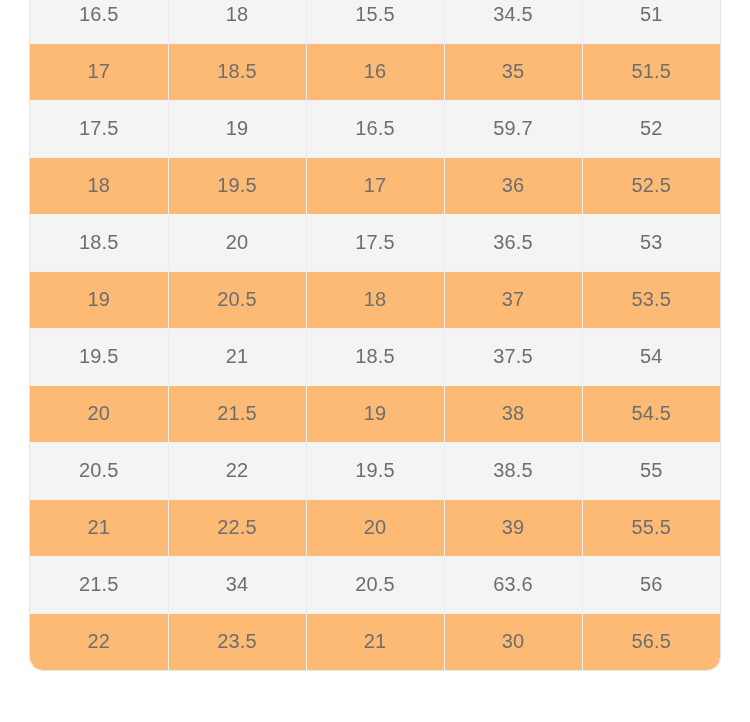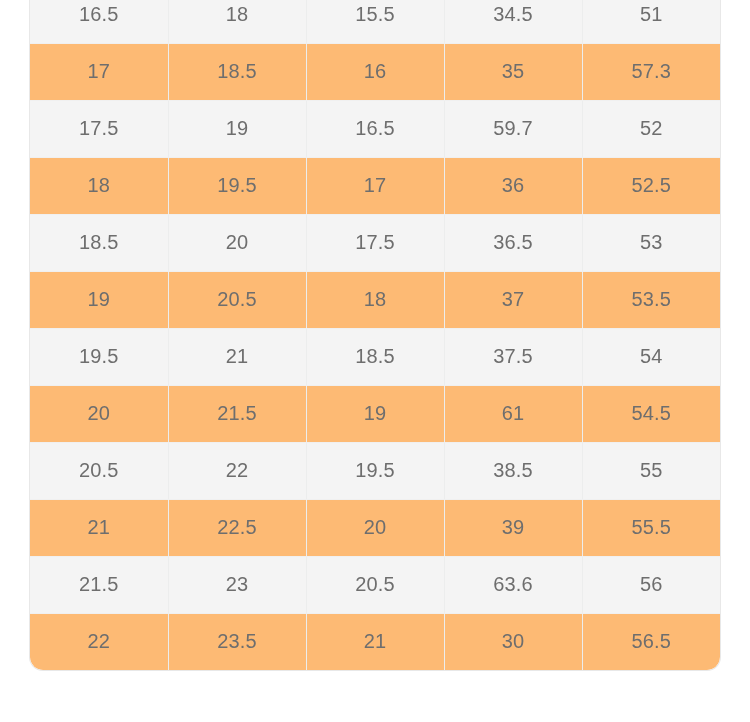--- a/index.html
+++ b/index.html
@@ -88,21 +88,21 @@
             <td>18</td>
             <td>15.5</td>
             <td>34.5</td>
             <td>51</td>
           </tr>
           <tr>
             <td>17</td>
             <td>18.5</td>
             <td>16</td>
             <td>35</td>
-            <td>57.3</td>
+            <td>51.5</td>
           </tr>
           <tr class="shaded">
             <td>17.5</td>
             <td>19</td>
             <td>16.5</td>
             <td>59.7</td>
             <td>52</td>
           </tr>
           <tr>
             <td>18</td>
@@ -129,40 +129,40 @@
             <td>19.5</td>
             <td>21</td>
             <td>18.5</td>
             <td>37.5</td>
             <td>54</td>
           </tr>
           <tr>
             <td>20</td>
             <td>21.5</td>
             <td>19</td>
-            <td>61</td>
+            <td>38</td>
             <td>54.5</td>
           </tr>
           <tr class="shaded">
             <td>20.5</td>
             <td>22</td>
             <td>19.5</td>
             <td>38.5</td>
             <td>55</td>
           </tr>
           <tr>
             <td>21</td>
             <td>22.5</td>
             <td>20</td>
             <td>39</td>
             <td>55.5</td>
           </tr>
           <tr class="shaded">
             <td>21.5</td>
-            <td>23</td>
+            <td>34</td>
             <td>20.5</td>
             <td>63.6</td>
             <td>56</td>
           </tr>
           <tr>
             <td>22</td>
             <td>23.5</td>
             <td>21</td>
             <td>30</td>
             <td>56.5</td>

